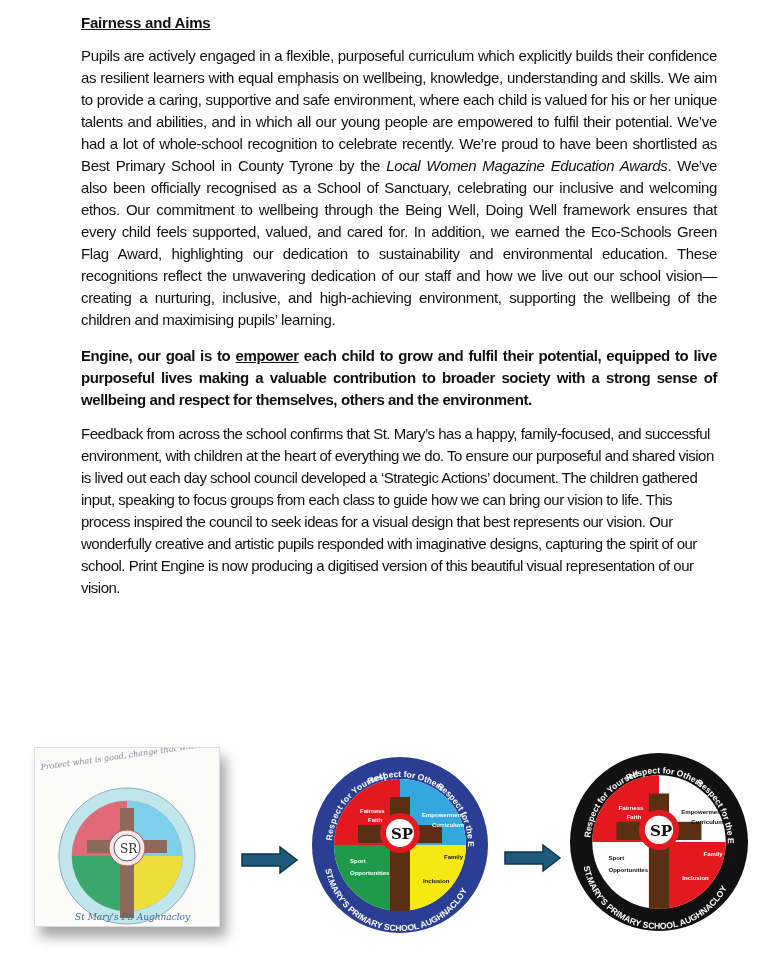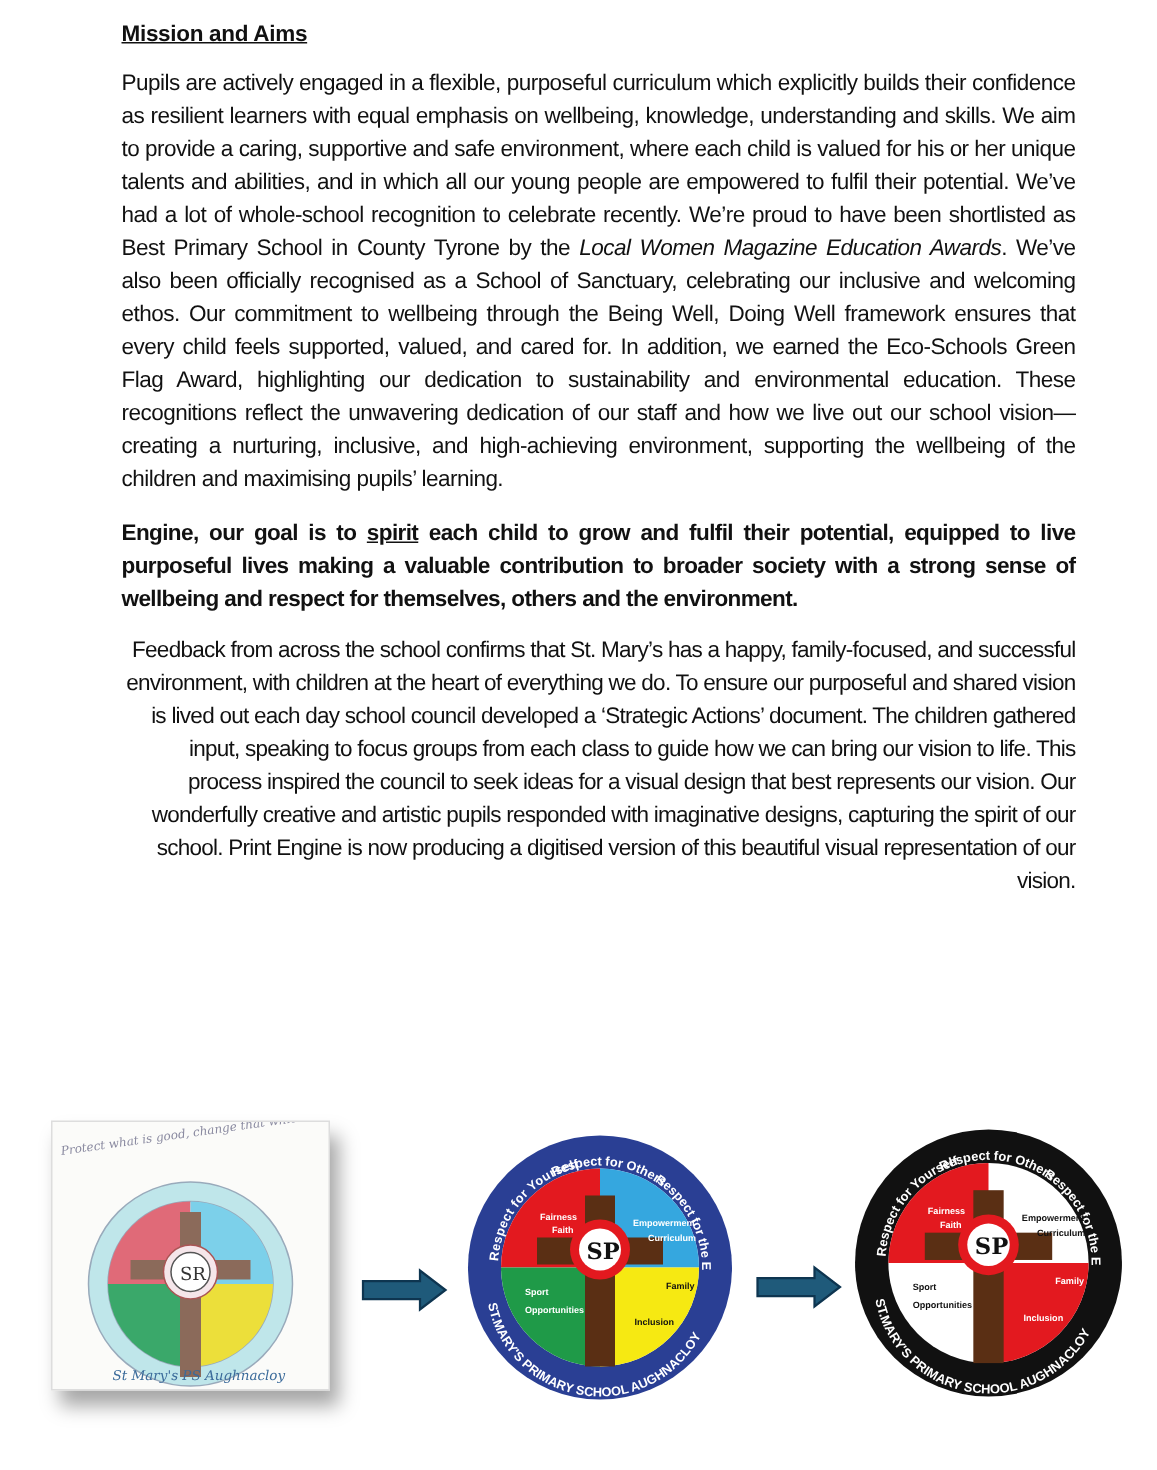--- a/index.html
+++ b/index.html
@@ -1,41 +1,41 @@
 <!DOCTYPE html>
 <html><head>
 <meta charset="utf-8">
 <style>
   html, body { margin: 0; padding: 0; background: #ffffff; }
   body { width: 771px; height: 980px; position: relative; overflow: hidden;
          font-family: "Liberation Sans", sans-serif; color: #111; }
   .page { position: absolute; left: 81px; top: 14px; width: 636px; }
   h1.heading { font-size: 15px; font-weight: bold; text-decoration: underline; margin: 0 0 14px 0; letter-spacing: -0.2px; }
-  p { margin: 0; font-size: 15px; line-height: 22px; letter-spacing: -0.35px; text-align: right; }
+  p { margin: 0; font-size: 15px; line-height: 22px; letter-spacing: -0.35px; }
   p.just { text-align: justify; }
   p.bold { font-weight: bold; margin-top: 14px; letter-spacing: -0.4px; text-align: justify; }
   p.left { margin-top: 12px; letter-spacing: -0.5px; }
   .u { text-decoration: underline; }
   .i { font-style: italic; }
 
   .figures { position: absolute; left: 0; top: 735px; width: 771px; height: 245px; }
   .drawing { position: absolute; left: 34px; top: 12px; width: 184px; height: 178px; background: #fbfbf9;
              box-shadow: 6px 10px 12px rgba(0,0,0,0.35); border: 1px solid #ddd; }
   .arrow { position: absolute; }
   .logo { position: absolute; }
 </style>
 </head>
 <body>
 
 <div class="page">
-  <h1 class="heading">Mission and Aims</h1>
+  <h1 class="heading">Fairness and Aims</h1>
 
   <p class="just"><span>Pupils are actively engaged in a flexible, purposeful curriculum which explicitly builds their confidence as resilient learners with equal emphasis on wellbeing, knowledge, understanding and skills. We aim to provide a caring, supportive and safe environment, where each child is valued for his or her unique talents and abilities, and in which all our young people are empowered to fulfil their potential. We’ve had a lot of whole-school recognition to celebrate recently. We’re proud to have been shortlisted as Best Primary School in County Tyrone by the </span><span class="i">Local Women Magazine Education Awards</span><span>. We’ve also been officially recognised as a School of Sanctuary, celebrating our inclusive and welcoming ethos. Our commitment to wellbeing through the Being Well, Doing Well framework ensures that every child feels supported, valued, and cared for. In addition, we earned the Eco-Schools Green Flag Award, highlighting our dedication to sustainability and environmental education. These recognitions reflect the unwavering dedication of our staff and how we live out our school vision—creating a nurturing, inclusive, and high-achieving environment, supporting the wellbeing of the children and maximising pupils’ learning.</span></p>
 
-  <p class="bold"><span>Engine, our goal is to </span><span class="u">spirit</span><span> each child to grow and fulfil their potential, equipped to live purposeful lives making a valuable contribution to broader society with a strong sense of wellbeing and respect for themselves, others and the environment.</span></p>
+  <p class="bold"><span>Engine, our goal is to </span><span class="u">empower</span><span> each child to grow and fulfil their potential, equipped to live purposeful lives making a valuable contribution to broader society with a strong sense of wellbeing and respect for themselves, others and the environment.</span></p>
 
   <p class="left">Feedback from across the school confirms that St. Mary’s has a happy, family-focused, and successful environment, with children at the heart of everything we do. To ensure our purposeful and shared vision is lived out each day school council developed a ‘Strategic Actions’ document. The children gathered input, speaking to focus groups from each class to guide how we can bring our vision to life. This process inspired the council to seek ideas for a visual design that best represents our vision. Our wonderfully creative and artistic pupils responded with imaginative designs, capturing the spirit of our school. Print Engine is now producing a digitised version of this beautiful visual representation of our vision.</p>
 </div>
 
 <div class="figures">
 
   <div class="drawing">
     <svg width="184" height="178" viewBox="0 0 184 178">
       <text x="6" y="22" font-size="8" fill="#8a8aa0" font-family="DejaVu Serif, serif" font-style="italic" transform="rotate(-8 6 22)">Protect what is good, change that which is changing and appreciate the beauty in our world</text>
       <circle cx="92" cy="108" r="68" fill="#bfe6ea" stroke="#9ab" stroke-width="1"></circle>

